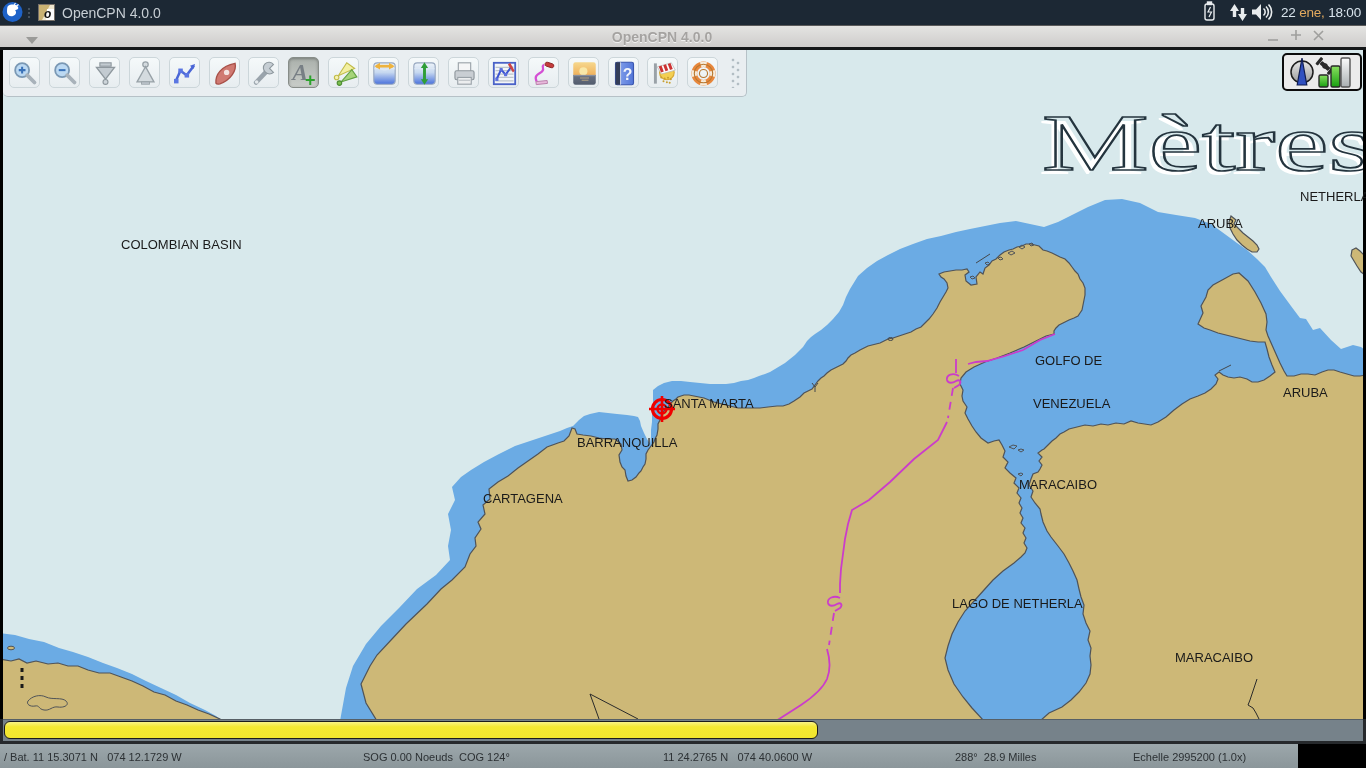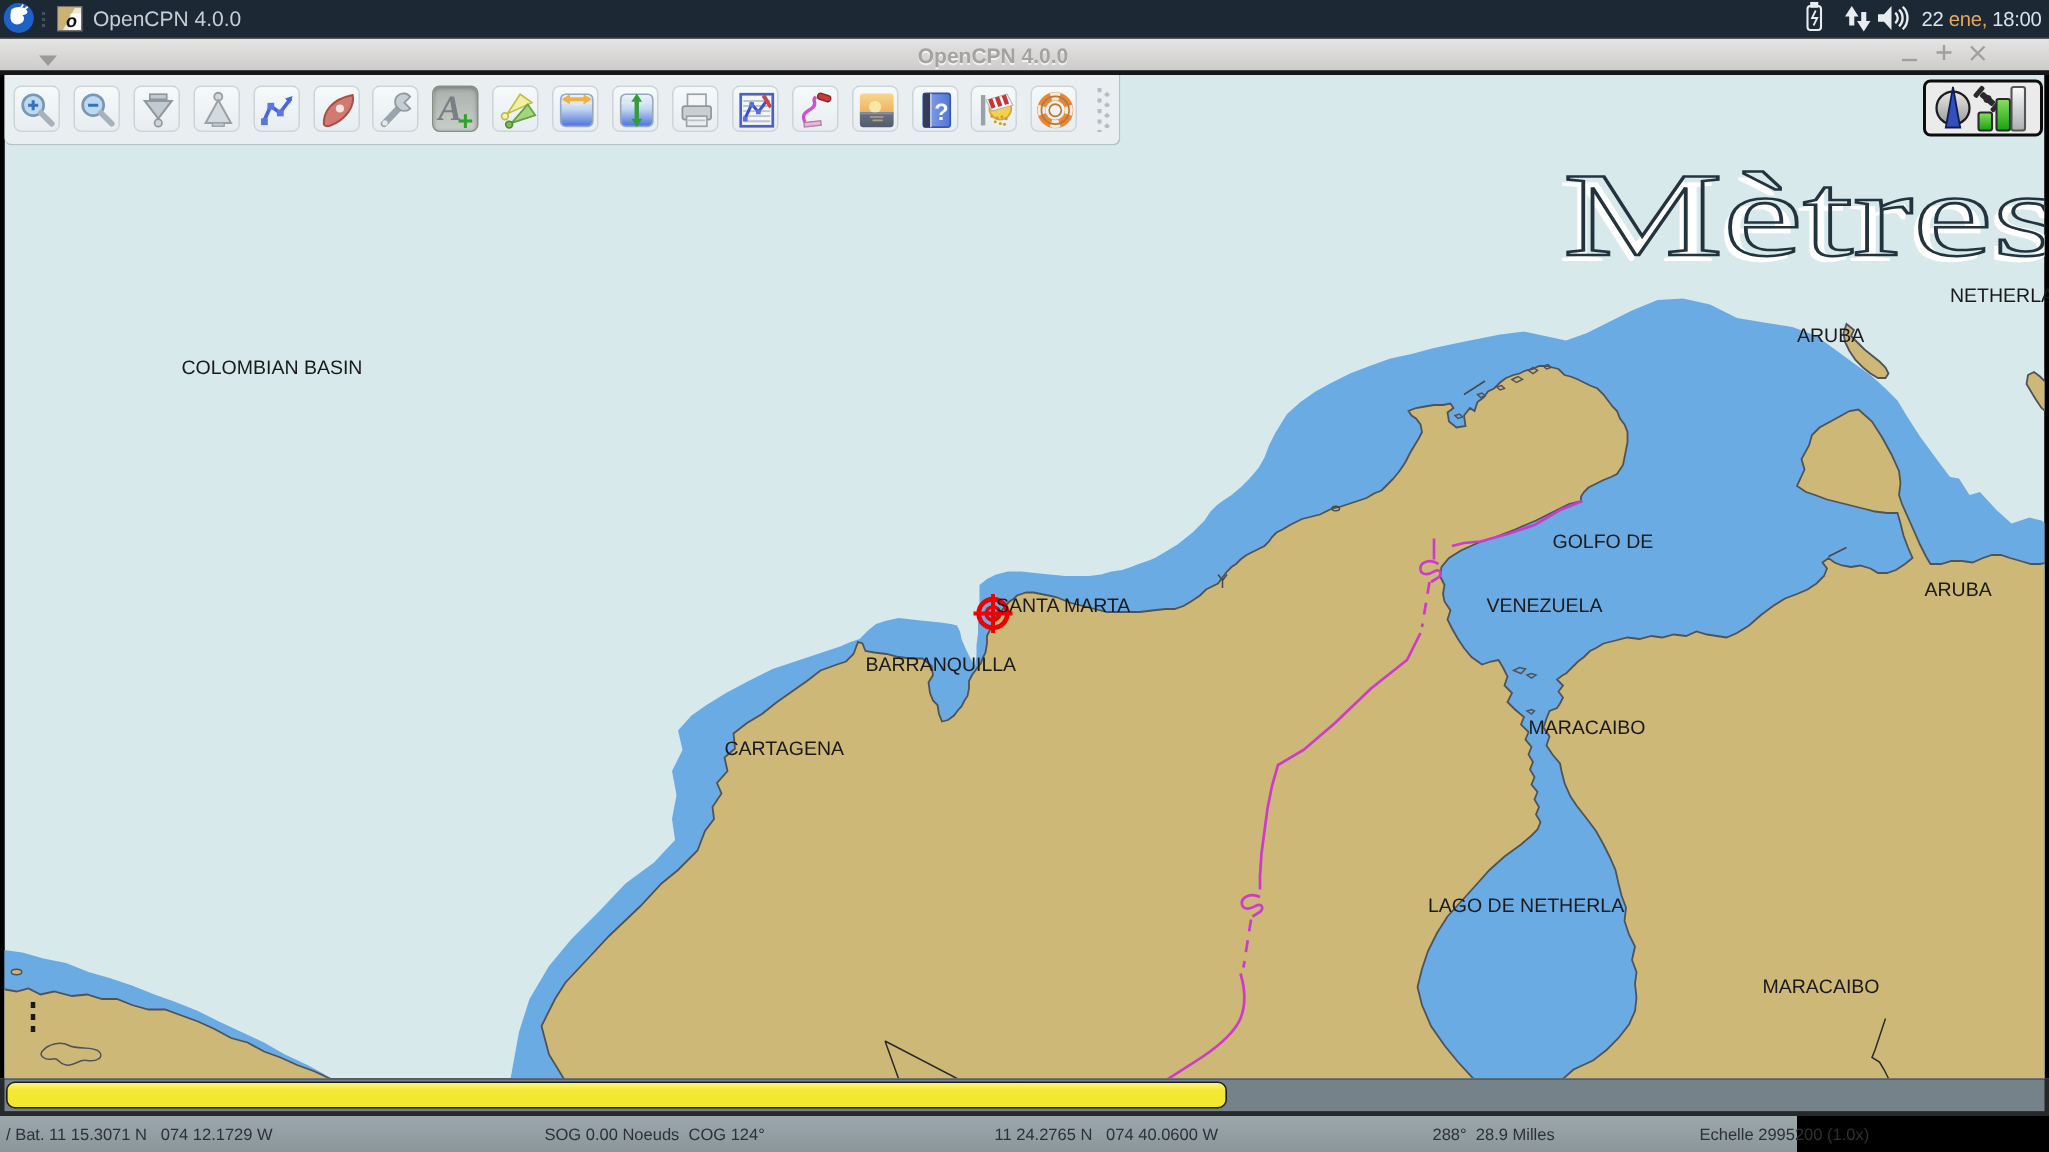--- a/index.html
+++ b/index.html
@@ -6,21 +6,21 @@
 *{box-sizing:border-box;}
 body{font-family:"Liberation Sans",sans-serif;}
 #panel{position:absolute;left:0;top:0;width:1366px;height:25px;background:#1c2834;}
 #title{position:absolute;left:0;top:25px;width:1366px;height:22px;background:linear-gradient(#e4e4e2,#cecccb);border-top:1px solid #5a5a5a;}
 #title .t{position:absolute;left:-21px;top:3px;width:100%;text-align:center;font-size:14px;font-weight:bold;color:#a5a3a1;text-shadow:0 1px 0 #f2f2f2;}
 #title .tri{position:absolute;left:26px;top:11px;width:0;height:0;border-left:6px solid transparent;border-right:6px solid transparent;border-top:7px solid #9a9a98;}
 #winline{position:absolute;left:0;top:47px;width:1366px;height:3px;background:#151719;}
 #chartstrip{position:absolute;left:0;top:719px;width:1366px;height:22px;background:#76828a;border-top:1px solid #565f66;}
 #ybar{position:absolute;left:4px;top:1px;width:814px;height:18px;background:linear-gradient(#f9f386,#f4e932 30%,#f2e72e);border:1px solid #1c1c1c;border-radius:6px;}
 #divider{position:absolute;left:0;top:741px;width:1366px;height:3px;background:#26292c;}
-#status{position:absolute;left:0;top:744px;width:1198px;height:24px;background:linear-gradient(#9ca7ab,#8b969a);color:#2c3134;font-size:11px;}
+#status{position:absolute;left:0;top:744px;width:1298px;height:24px;background:linear-gradient(#9ca7ab,#8b969a);color:#2c3134;font-size:11px;}
 #status span{position:absolute;top:7px;white-space:pre;}
 .lbl{position:absolute;color:#1a1a1a;font-size:13px;line-height:13px;white-space:pre;}
 #toolbar{position:absolute;left:3px;top:50px;width:744px;height:47px;background:#e9eef1;border-right:1px solid #b6c1c7;border-bottom:1px solid #b6c1c7;border-radius:0 0 5px 5px;}
 .cell{position:absolute;top:7px;width:31px;height:31px;border-radius:5px;border:1px solid #ccd6da;background:linear-gradient(#f5f9fa,#e7edf0);}
 .cell svg{position:absolute;left:2px;top:2px;}
 .cellp{background:linear-gradient(#aab0ab,#c9cdc9);border:1px solid #878d89;box-shadow:inset 0 1px 3px rgba(0,0,0,.3);}
 #grip{position:absolute;left:731px;top:58px;width:10px;height:30px;
 background-image:radial-gradient(circle at 2px 2px,#b2bdc3 1.5px,transparent 1.6px),radial-gradient(circle at 7px 5px,#b2bdc3 1.5px,transparent 1.6px);
 background-size:10px 7px;}
 #compassbox{position:absolute;left:1282px;top:53px;width:80px;height:38px;background:#ebebeb;border:2px solid #0c0c0c;border-radius:5px;}
@@ -142,21 +142,21 @@
  <span style="left:363px">SOG 0.00 Noeuds  COG 124°</span>
  <span style="left:663px">11 24.2765 N   074 40.0600 W</span>
  <span style="left:955px">288°  28.9 Milles</span>
  <span style="left:1133px">Echelle 2995200 (1.0x)</span>
 </div>
 
 <div class="lbl" style="left:121px;top:238px">COLOMBIAN BASIN</div>
 <div class="lbl" style="left:1300px;top:190px">NETHERLA</div>
 <div class="lbl" style="left:1198px;top:217px">ARUBA</div>
 <div class="lbl" style="left:1035px;top:354px">GOLFO DE</div>
-<div class="lbl" style="left:991px;top:397px">VENEZUELA</div>
+<div class="lbl" style="left:1033px;top:397px">VENEZUELA</div>
 <div class="lbl" style="left:1283px;top:386px">ARUBA</div>
 <div class="lbl" style="left:664px;top:397px">SANTA MARTA</div>
 <div class="lbl" style="left:577px;top:436px">BARRANQUILLA</div>
 <div class="lbl" style="left:1019px;top:478px">MARACAIBO</div>
 <div class="lbl" style="left:483px;top:492px">CARTAGENA</div>
 <div class="lbl" style="left:952px;top:597px">LAGO DE NETHERLA</div>
 <div class="lbl" style="left:1175px;top:651px">MARACAIBO</div>
 
 <div id="toolbar">
 <div class="cell" style="left:6px">

